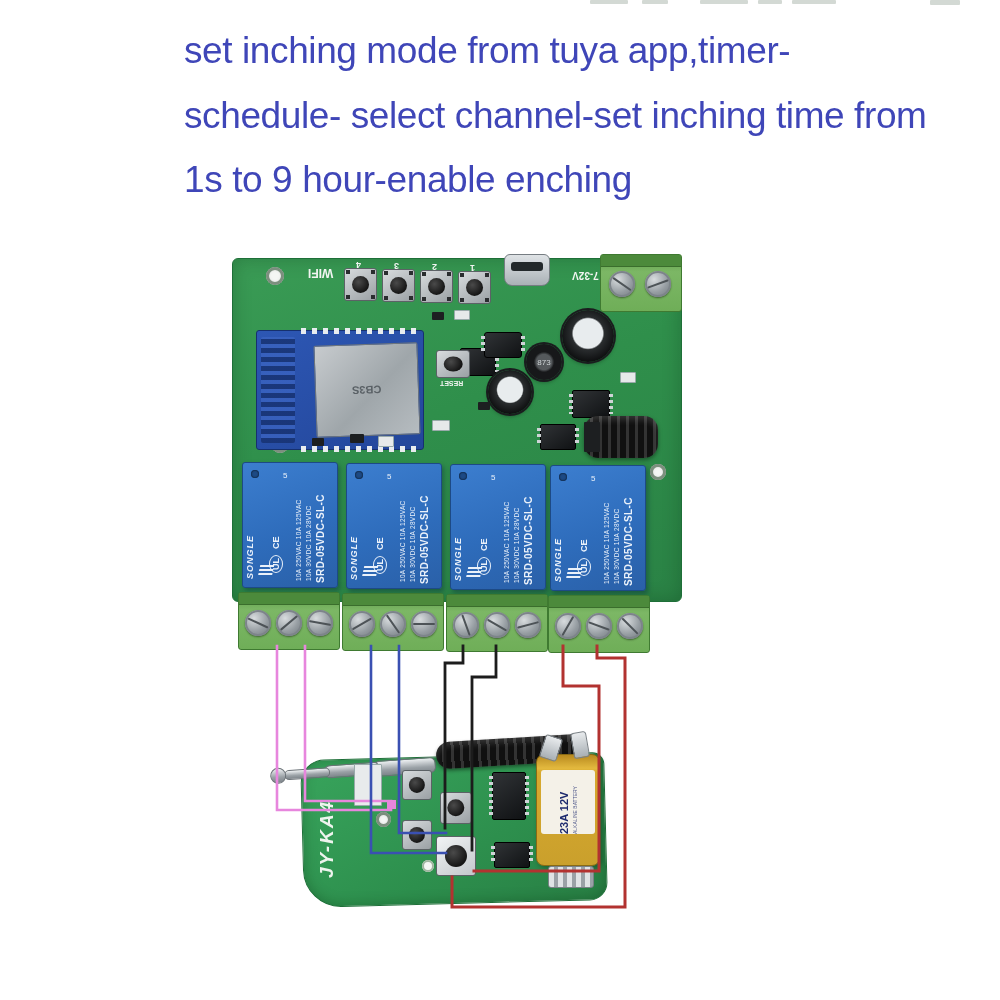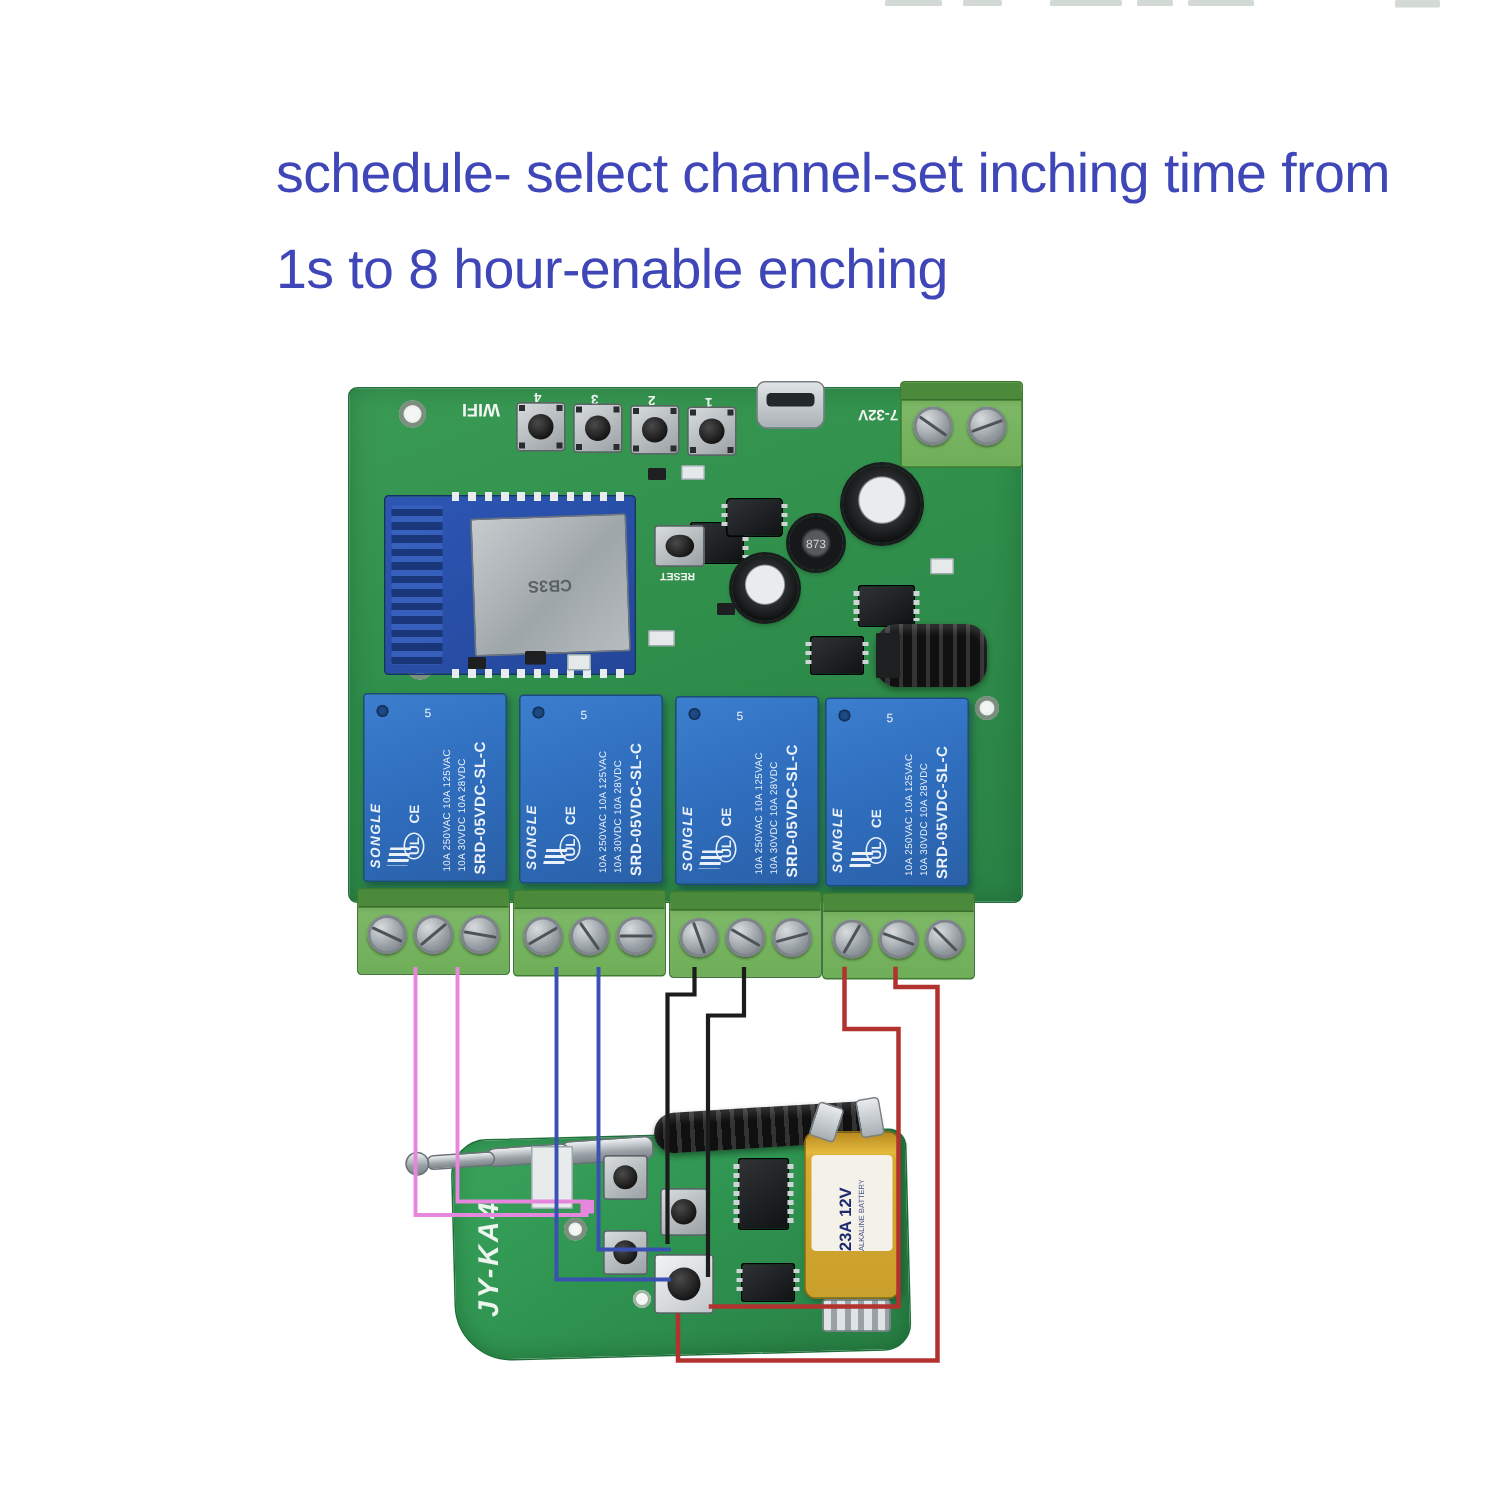--- a/index.html
+++ b/index.html
@@ -101,22 +101,23 @@
 <body>
 <div id="stage">
 
   <div class="topmark" style="left:590px;width:38px;"></div>
   <div class="topmark" style="left:642px;width:26px;"></div>
   <div class="topmark" style="left:700px;width:48px;"></div>
   <div class="topmark" style="left:758px;width:24px;"></div>
   <div class="topmark" style="left:792px;width:44px;"></div>
   <div class="topmark" style="left:930px;width:30px;height:5px;"></div>
 
+  <div class="cap" style="top:30px;">set inching mode from tuya app,timer-</div>
   <div class="cap" style="top:95px;">schedule- select channel-set inching time from</div>
-  <div class="cap" style="top:159px;">1s to 8 hour-enable enching</div>
+  <div class="cap" style="top:159px;">1s to 9 hour-enable enching</div>
 
   <div class="abs" id="main-board">
     <div class="pcb" style="left:0;top:6px;width:448px;height:342px;"></div>
 
     <div class="hole" style="left:34px;top:15px;width:18px;height:18px;"></div>
     <div class="hole" style="left:39px;top:183px;width:18px;height:18px;"></div>
     <div class="hole" style="left:418px;top:212px;width:16px;height:16px;"></div>
 
     <div class="silk flip" style="left:76px;top:14px;font-size:12px;">WIFI</div>
 

